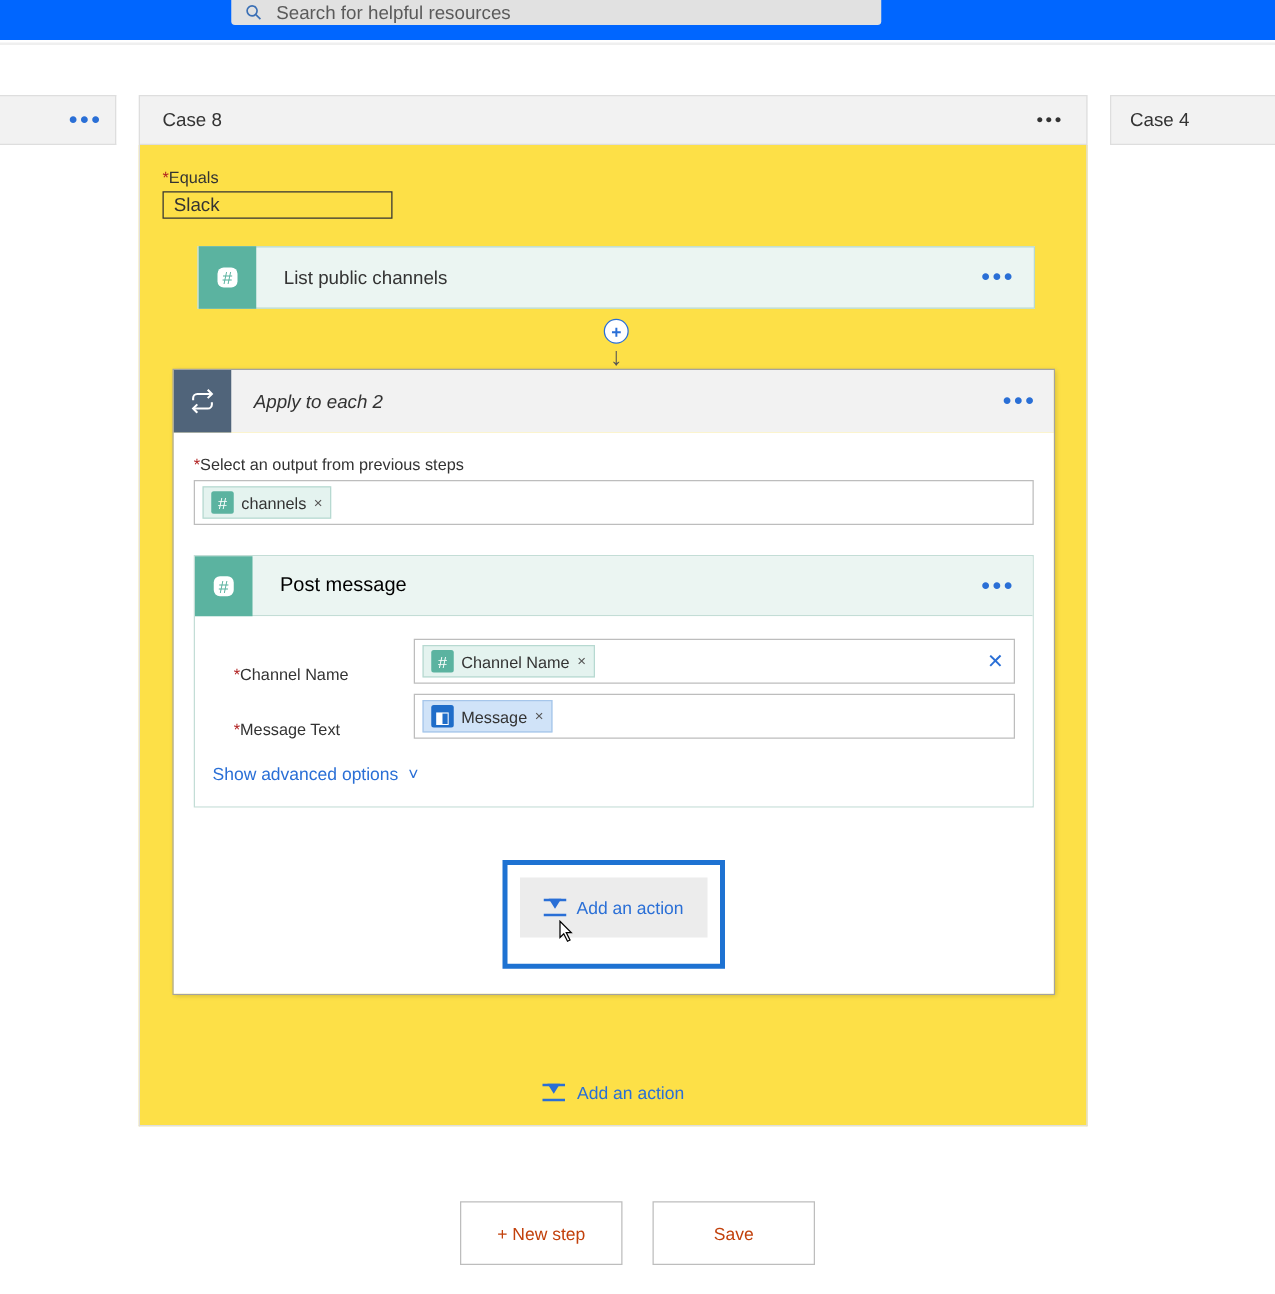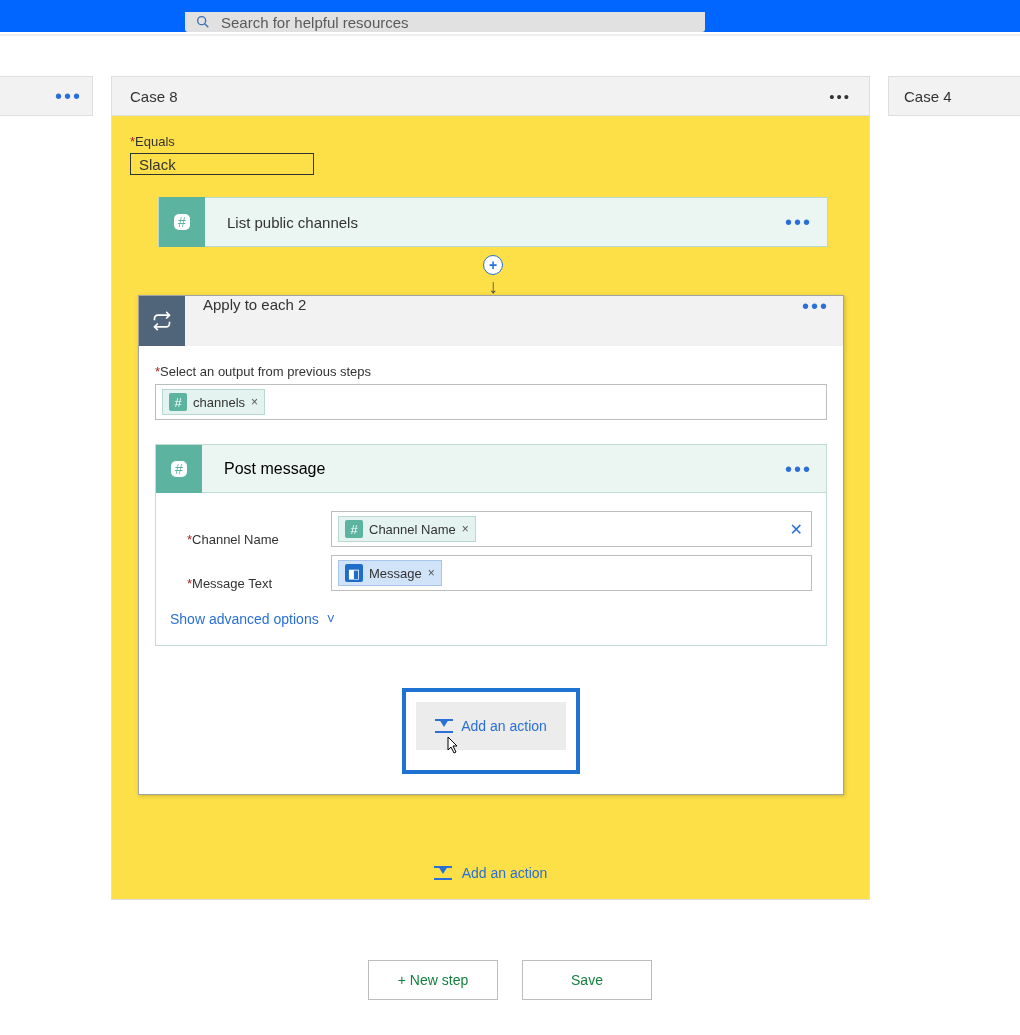--- a/index.html
+++ b/index.html
@@ -1,19 +1,19 @@
 <!DOCTYPE html>
 <html><head>
 <meta charset="utf-8">
 <style>
   * { box-sizing: border-box; font-family: "Segoe UI", Arial, sans-serif; }
   body { margin:0; background:#fff; width:1020px; }
 
   
-  .topbar { background:#0066ff; height:32px; display:flex; align-items:flex-end; }
+  .topbar { background:#0066ff; height:32px; display:flex; align-items:flex-start; }
   .searchbox {
     margin-left:185px; width:520px; height:20px;
     background:#e1e1e1; display:flex; align-items:center;
     padding:0 10px; border-bottom-left-radius:3px; border-bottom-right-radius:3px;
   }
   .searchbox svg { width:16px; height:16px; color:#3a6fb5; }
   .searchbox span { margin-left:10px; color:#5a5a5a; font-size:15px; }
 
   .gray-strip { height:2px; background:#efefef; margin-top:2px; }
 
@@ -75,22 +75,23 @@
   .down-arrow {
     position:absolute; top:28px; font-size:20px; color:#555;
   }
 
   
   .apply-card {
     margin-top:0; margin-left:8px; width:706px;
     border:1px solid #a3a3a3; box-shadow:1px 1px 4px rgba(0,0,0,0.2);
   }
   .apply-header {
-    height:50px; background:#f2f2f2; display:flex; align-items:flex-start;
+    height:50px; background:#f2f2f2; display:flex; align-items:center;
     padding:0 14px 0 0;
+    font-style:italic;
   }
   .apply-icon-box {
     width:46px; height:50px; background:#50647a;
     display:flex; align-items:center; justify-content:center; color:#fff;
   }
   .apply-header .title { margin-left:18px; font-size:15px; color:#333; flex:1; }
 
   .apply-body { padding:18px 16px 10px 16px; background:#fff; }
 
   .sel-prev { font-size:13px; color:#333; }
@@ -171,22 +172,22 @@
   .bottom-add {
     margin-top:70px; display:flex; justify-content:center;
     color:#2a6fd6; font-size:14px; gap:10px; align-items:center;
   }
 
   
   .footer {
     margin-top:60px; display:flex; justify-content:center; gap:24px;
   }
   .footer button {
-    width:130px; height:40px; border:1px solid #bdbdbd; background:#fff;
-    font-size:14px; color:#15803d;
+    width:130px; height:51px; border:1px solid #bdbdbd; background:#fff;
+    font-size:14px; color:#c2410c;
   }
 
   .chevron { display:inline-block; transform:rotate(0deg); }
 </style>
 </head>
 <body>
 
 <div class="topbar">
   <div class="searchbox">
     <svg viewBox="0 0 24 24" fill="none" stroke="currentColor" stroke-width="2">

